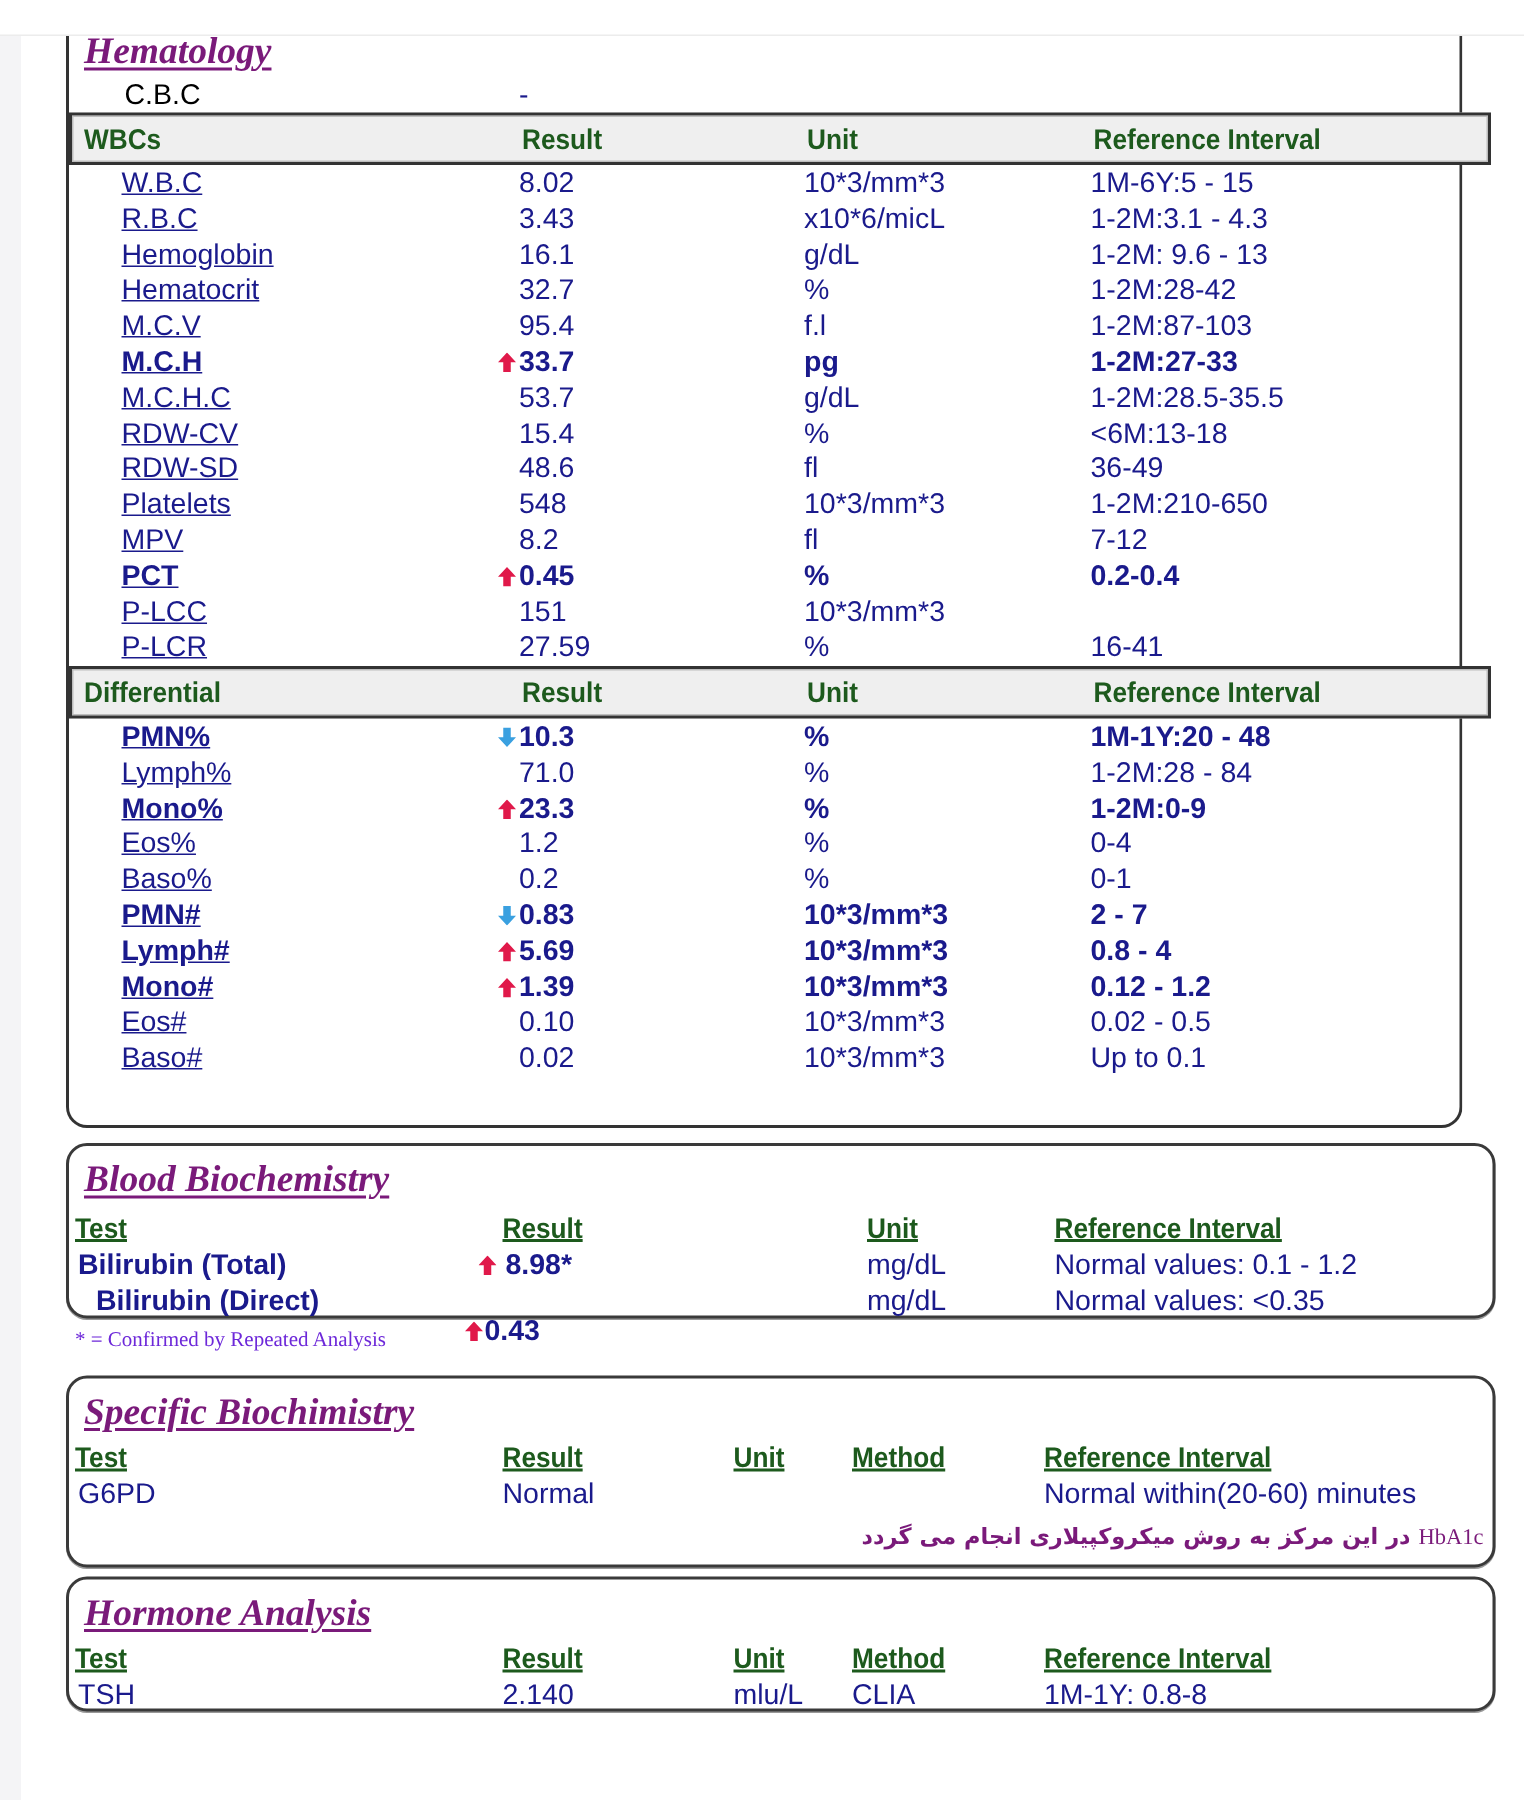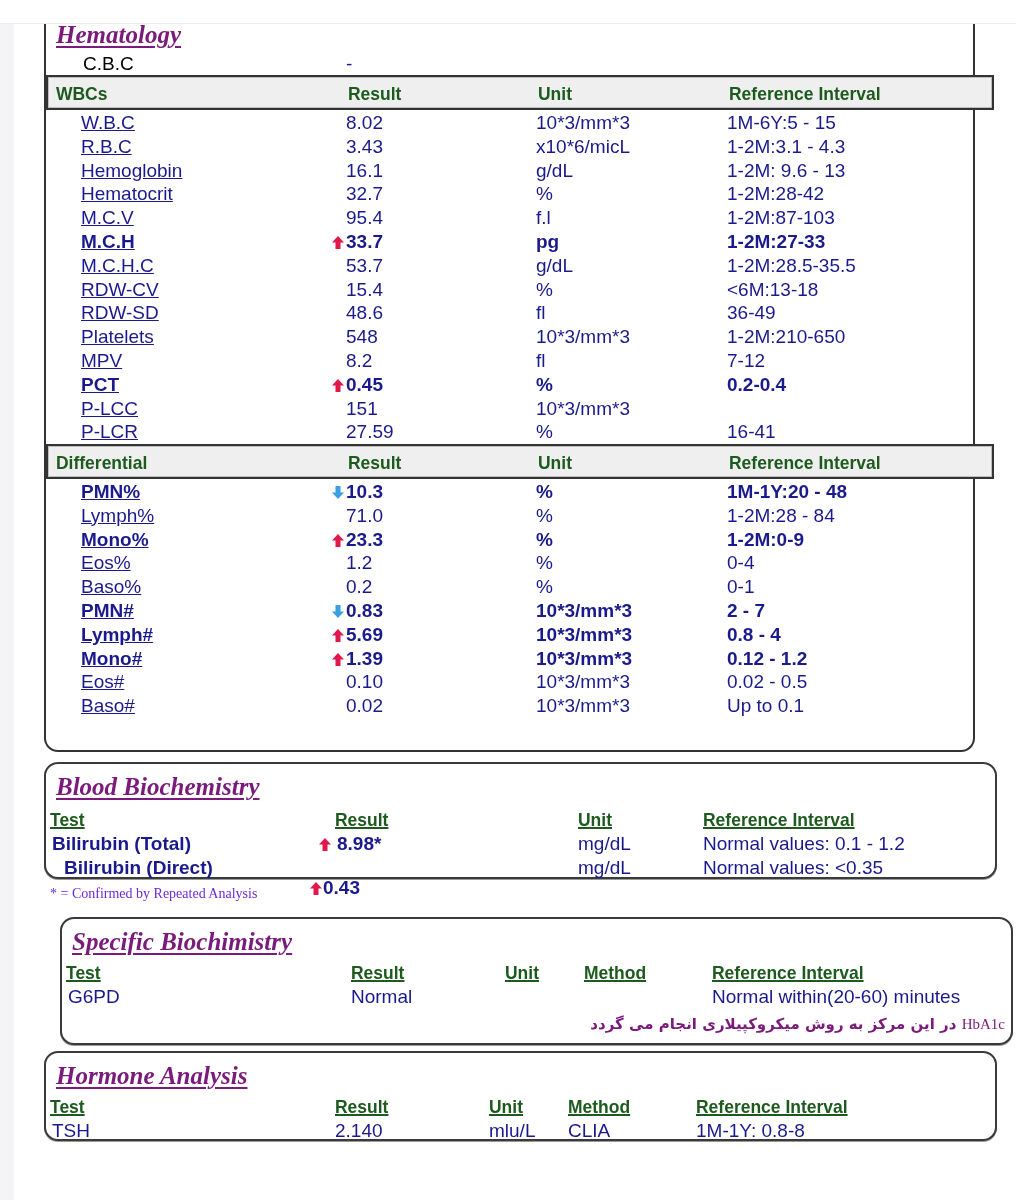--- a/index.html
+++ b/index.html
@@ -261,21 +261,21 @@
     <svg width="12" height="13" viewBox="0 0 12 13" style="vertical-align:-1px;margin-right:1px;">
         <path d="M6 0 L12 6.5 L8.5 6.5 L8.5 13 L3.5 13 L3.5 6.5 L0 6.5 Z" fill="#e0194a"></path>
       </svg><span>0.43</span>
   </div>
   <div class="col" style="left:532px; top:92px;">mg/dL</div>
   <div class="col" style="left:657px; top:92px;">Normal values: &lt;0.35</div>
 
   <div class="foot-note" style="top:122px;">* = Confirmed by Repeated Analysis</div>
 </section>
 
-<section class="box" style="top:917px; height:128px;margin-left:16px;">
+<section class="box" style="top:917px; height:128px;">
   <div class="sec-title" style="top:10px;">Specific Biochimistry</div>
   <div class="col colh" style="left:4px; top:42px;">Test</div>
   <div class="col colh" style="left:289px; top:42px;">Result</div>
   <div class="col colh" style="left:443px; top:42px;">Unit</div>
   <div class="col colh" style="left:522px; top:42px;">Method</div>
   <div class="col colh" style="left:650px; top:42px;">Reference Interval</div>
 
   <div class="col" style="left:6px; top:66px;">G6PD</div>
   <div class="col" style="left:289px; top:66px;">Normal</div>
   <div class="col" style="left:650px; top:66px;">Normal within(20-60) minutes</div>

